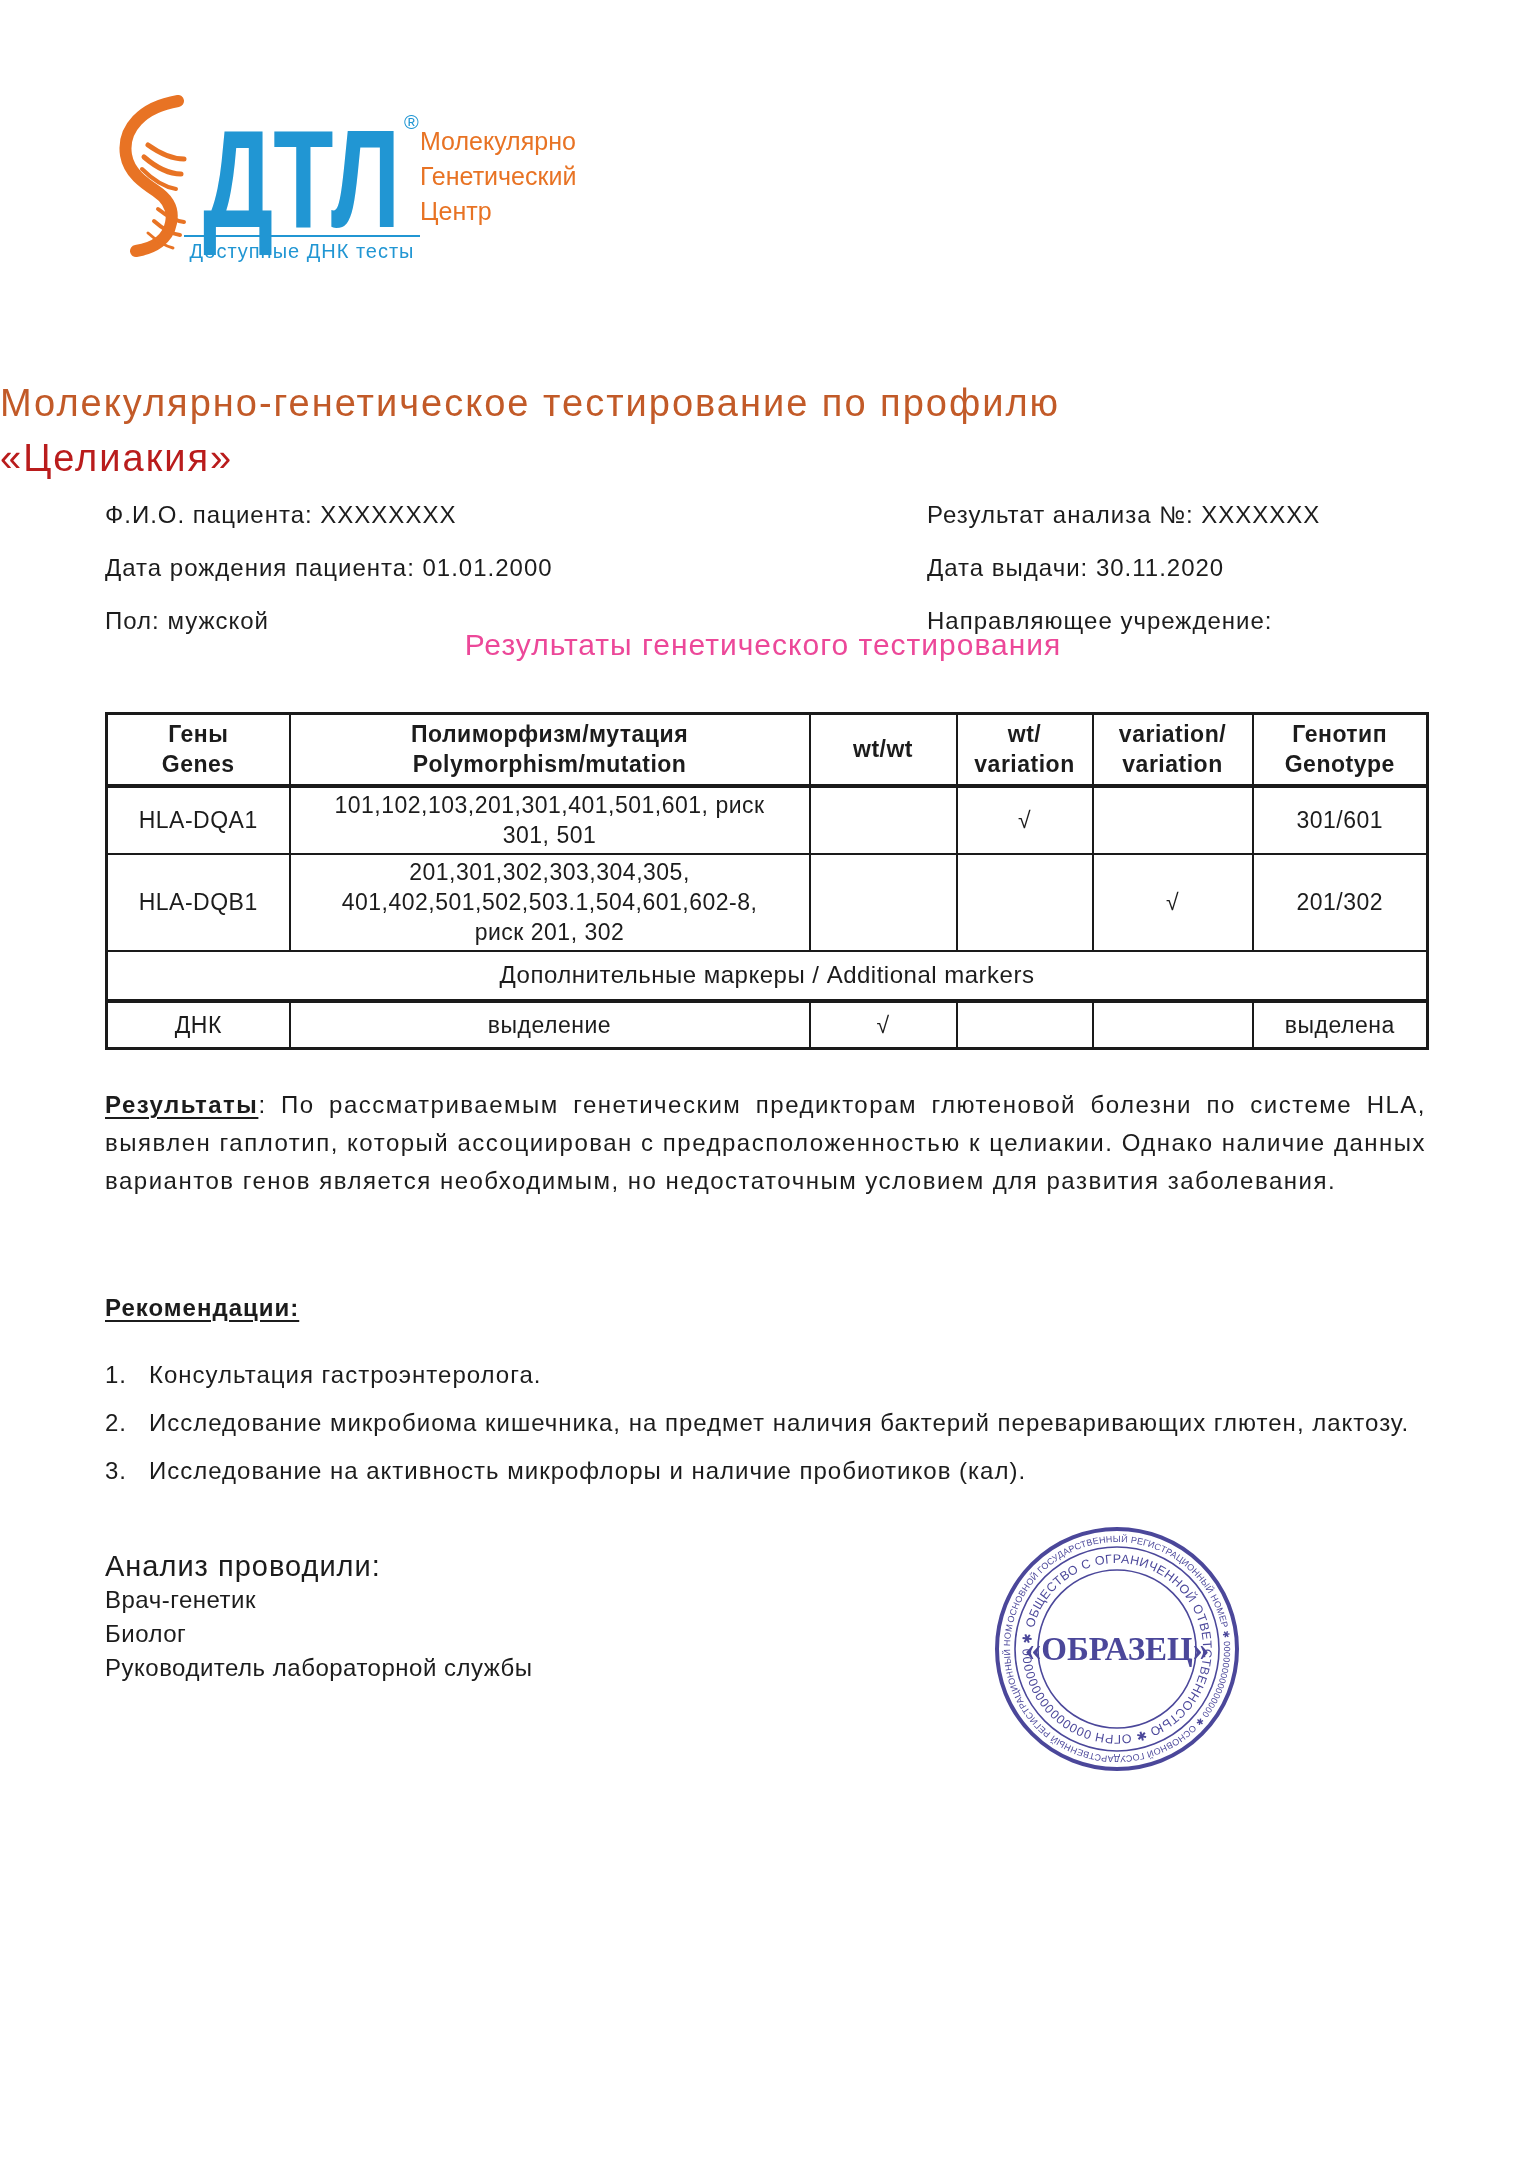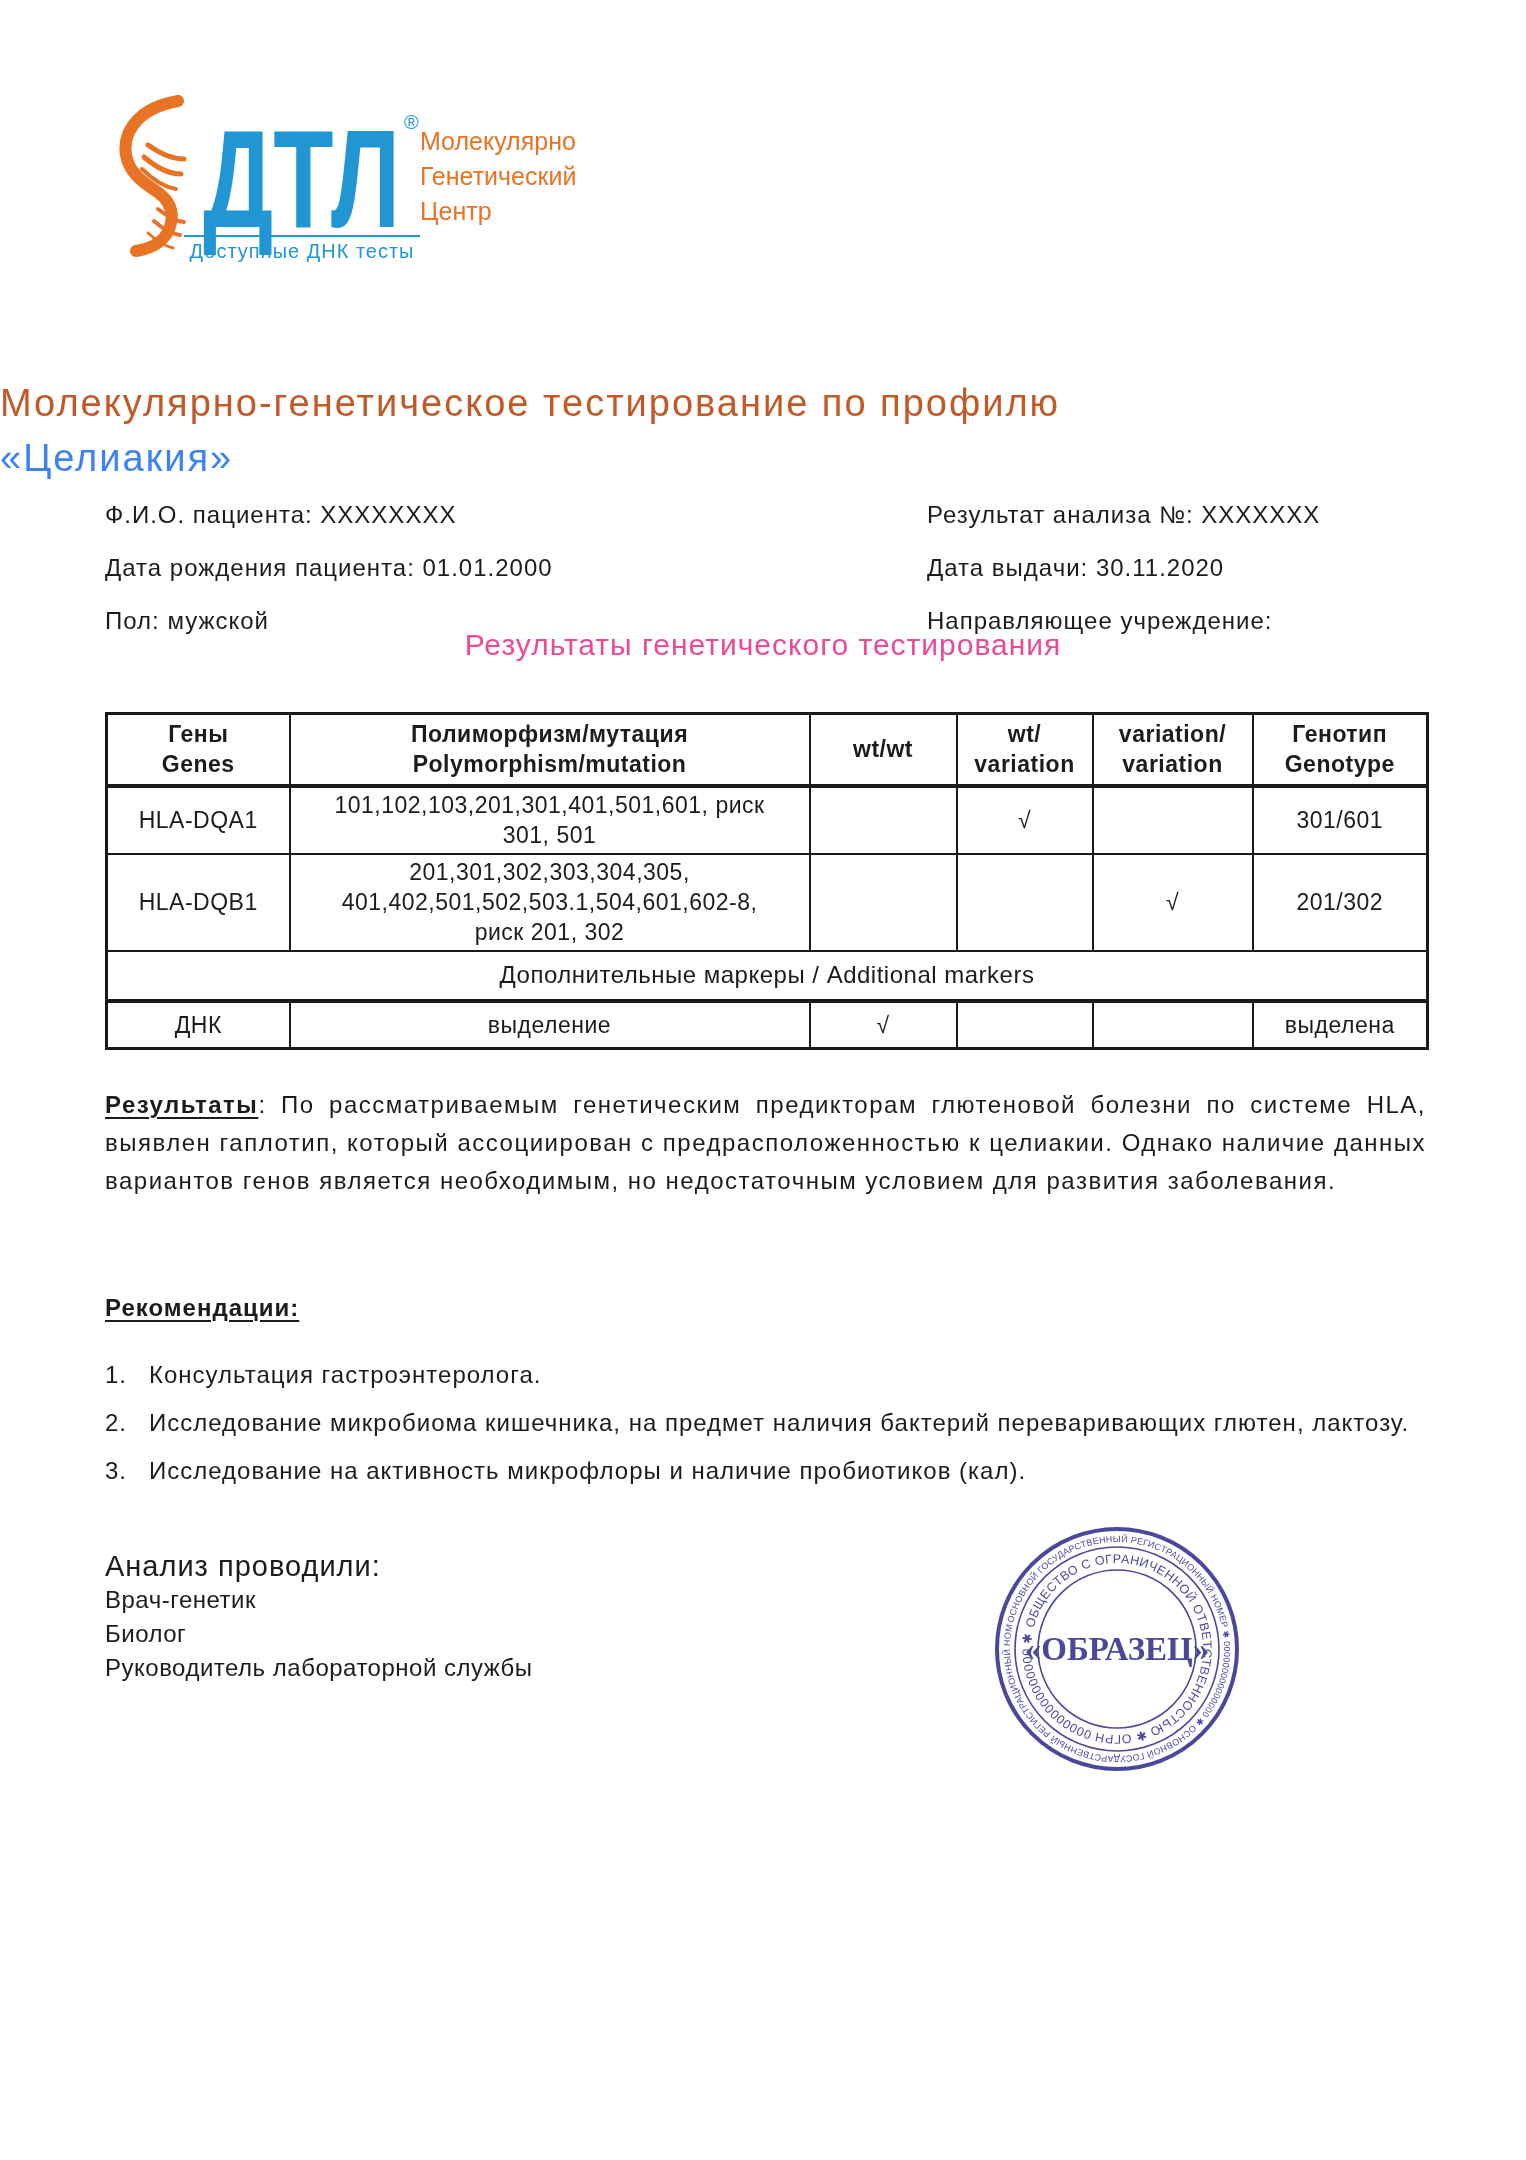--- a/index.html
+++ b/index.html
@@ -9,21 +9,21 @@
     font-family:"Liberation Sans","DejaVu Sans",sans-serif; color:#1c1c1c;
     overflow:hidden;
   }
 
   
   .logo { position:absolute; left:118px; top:95px; width:480px; height:190px; }
 
   
   .doc-title { position:absolute; top:382px; left:0; width:100%; text-align:left; }
   .title-line1 { font-size:38px; letter-spacing:2px; color:#C25A28; }
-  .title-line2 { font-size:38px; letter-spacing:2px; color:#3b82f6; margin-top:12px; }
+  .title-line2 { font-size:38px; letter-spacing:2px; color:#b91c1c; margin-top:12px; }
 
   
   .patient { position:absolute; top:500px; left:105px; width:1321px;
              display:grid; grid-template-columns:800px 1fr;gap:22px; }
   .patient .col div { font-size:24px; letter-spacing:1px; line-height:30px; margin-bottom:23px; }
 
   
   .section-title { position:absolute; top:628px; width:100%; text-align:center;
                    color:#ec4899; font-size:30px; letter-spacing:1px; }
 

